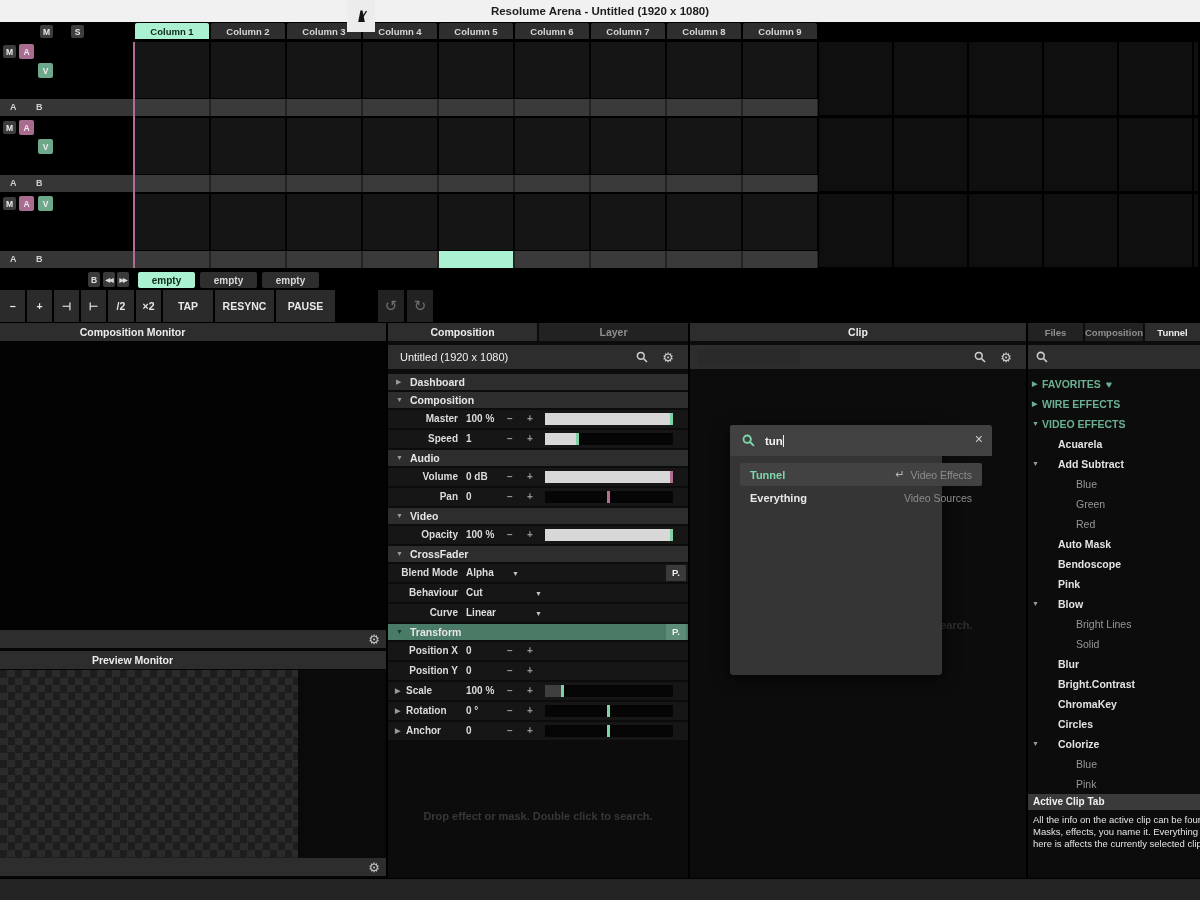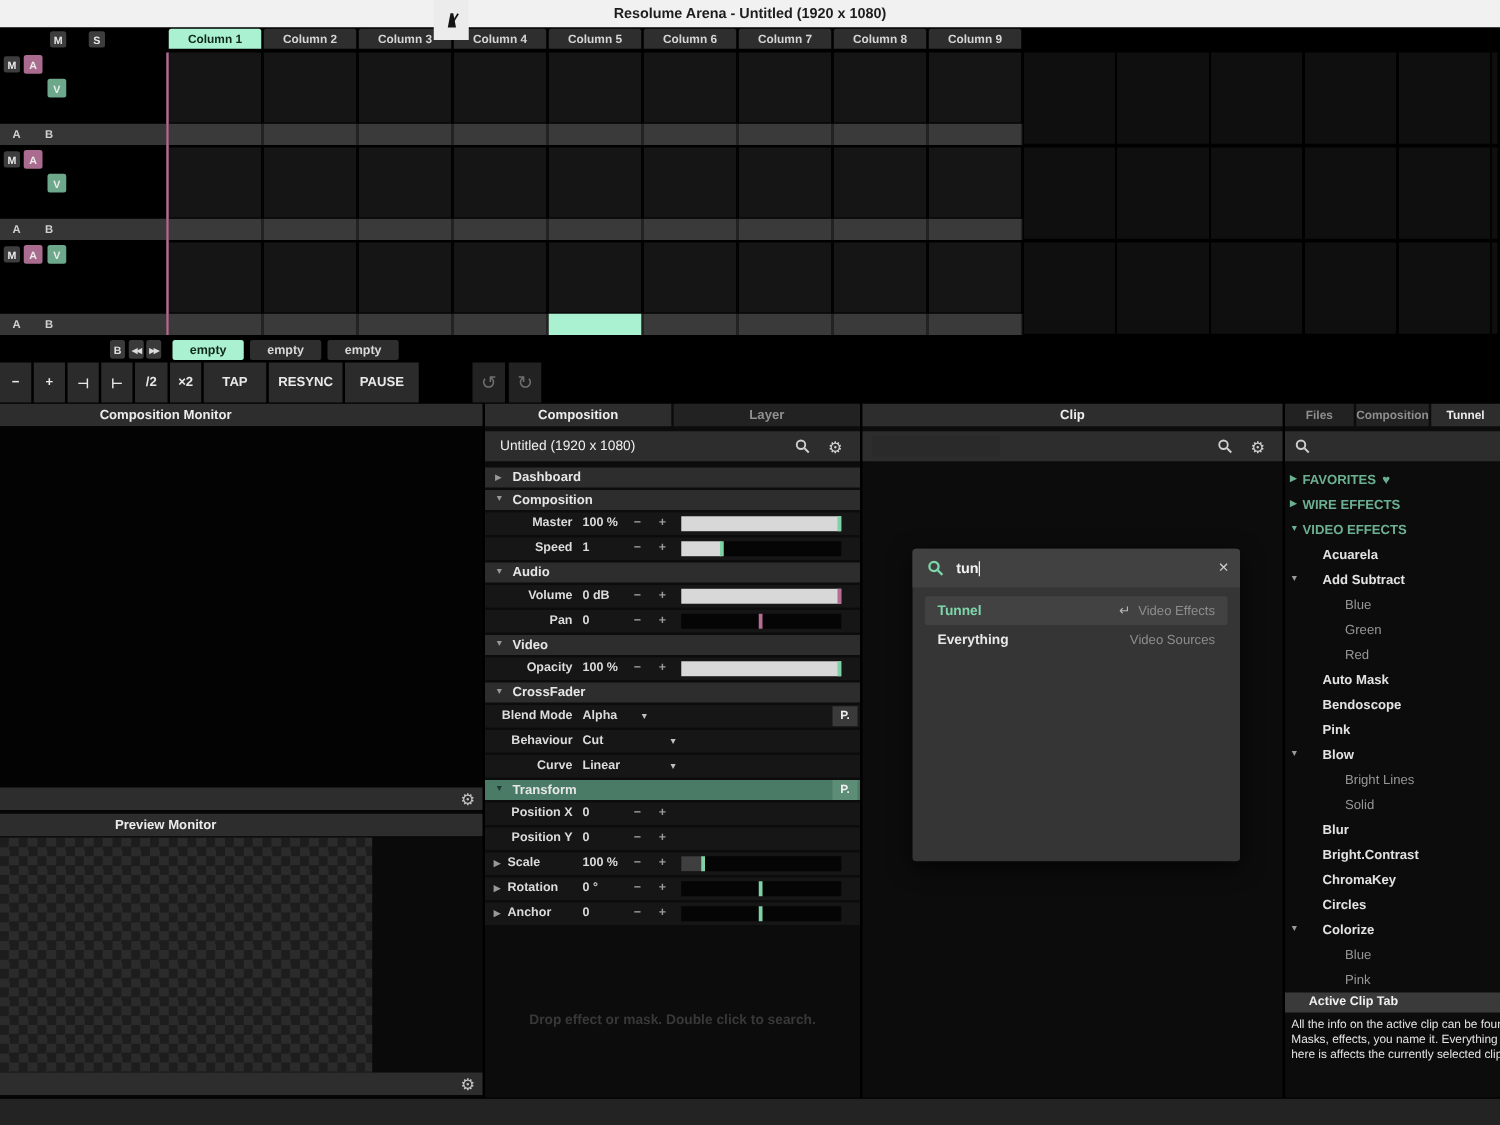--- a/index.html
+++ b/index.html
@@ -112,21 +112,21 @@
   .pbox { position:absolute; right:2px; top:1px; width:20px; height:16px; background:#3a3a3a;
     color:#f0f0f0; font-size:9.5px; font-weight:bold; text-align:center; line-height:16px; }
   .pbox.green { background:#5d8d77; top:0; }
   .drop-hint { position:absolute; width:100%; text-align:center; color:#383838;
     font-size:11px; font-weight:bold; }
 
   
   #clip-panel { position:absolute; left:690px; top:323px; width:336px; height:555px; background:#0c0c0c; }
   #clip-name-input { margin-left:8px; width:102px; height:16px; background:#2a2a2a;
     border:none; border-radius:2px; }
-  #search-popup { position:absolute; left:40px; top:116px; width:262px; height:250px;
+  #search-popup { position:absolute; left:40px; top:102px; width:212px; height:250px;
     background:#353535; border-radius:3px; box-shadow:0 5px 18px rgba(0,0,0,.65); z-index:5; }
   #popup-search { position:absolute; left:0; top:0; width:262px; height:31px; background:#414141;
     border-radius:3px 3px 0 0; display:flex; align-items:center; }
   #popup-search .q { color:#f2f2f2; font-size:11.5px; font-weight:bold; margin-left:10px; }
   .caret { display:inline-block; width:1.5px; height:12px; background:#f0f0f0; vertical-align:-2px; }
   #popup-close { position:absolute; right:9px; top:6px; color:#cfcfcf; font-size:14px; }
   #popup-results { position:absolute; left:10px; top:38px; width:242px; }
   .result { position:relative; height:23px; display:flex; align-items:center; }
   .result .nm { font-size:11px; font-weight:bold; color:#e8e8e8; margin-left:10px; flex:1; }
   .result .cat { font-size:10.5px; color:#8d8d8d; margin-right:10px; }
@@ -148,21 +148,21 @@
   .tree-item .arr { position:absolute; left:4px; font-size:7px; color:#9a9a9a; }
   .tree-item .lbl { position:absolute; left:30px; }
   .tree-item.lvl0 .lbl { left:14px; }
   .tree-item.lvl2 .lbl { left:48px; }
   .tree-item.lvl2 { color:#979797; font-weight:normal; }
   .tree-item.green { color:#6cb092; }
   .tree-item.green .arr { color:#6cb092; }
   .tree-item .heart { display:none; color:#6cb092; margin-left:5px; }
   .tree-item.has-heart .heart { display:inline; }
   #help-hdr { position:absolute; left:0; top:471px; width:172px; height:16px; background:#3a3a3a;
-    color:#f0f0f0; font-size:10px; font-weight:bold; line-height:16px; padding-left:19px; }
+    color:#f0f0f0; font-size:10px; font-weight:bold; line-height:16px; padding-left:5px; }
   #help-text { position:absolute; left:0; top:491px; width:172px; color:#e4e4e4;
     font-size:9.5px; line-height:12px; padding-left:5px; }
   #help-text div { white-space:nowrap; overflow:hidden; }
 
   #bottombar { position:absolute; left:0; top:879px; width:1200px; height:21px; background:#232323; }
 </style>
 </head>
 <body>
 
 <div id="titlebar">

